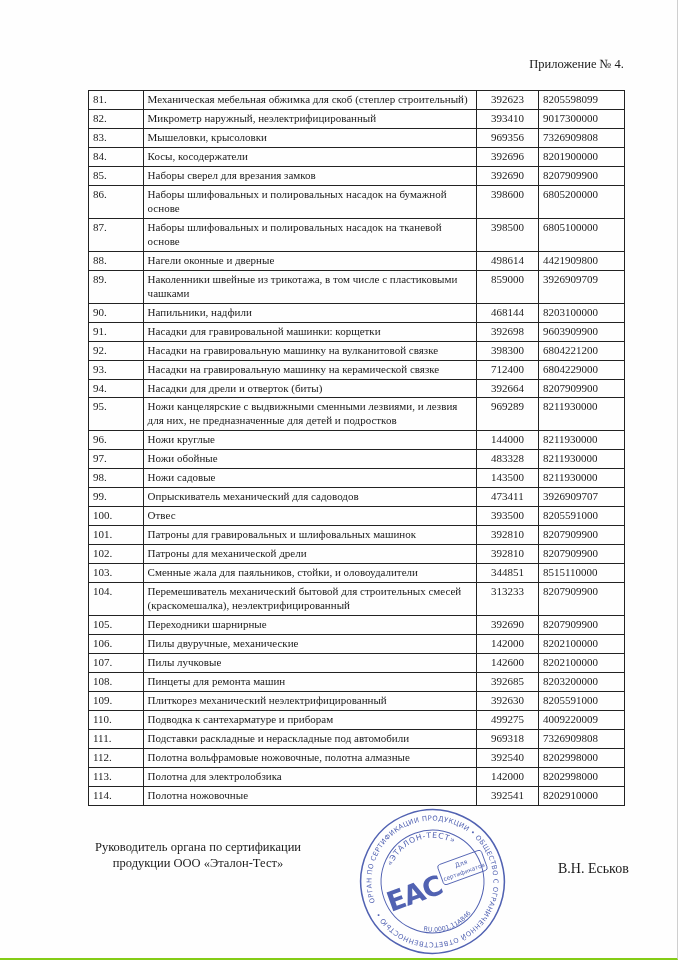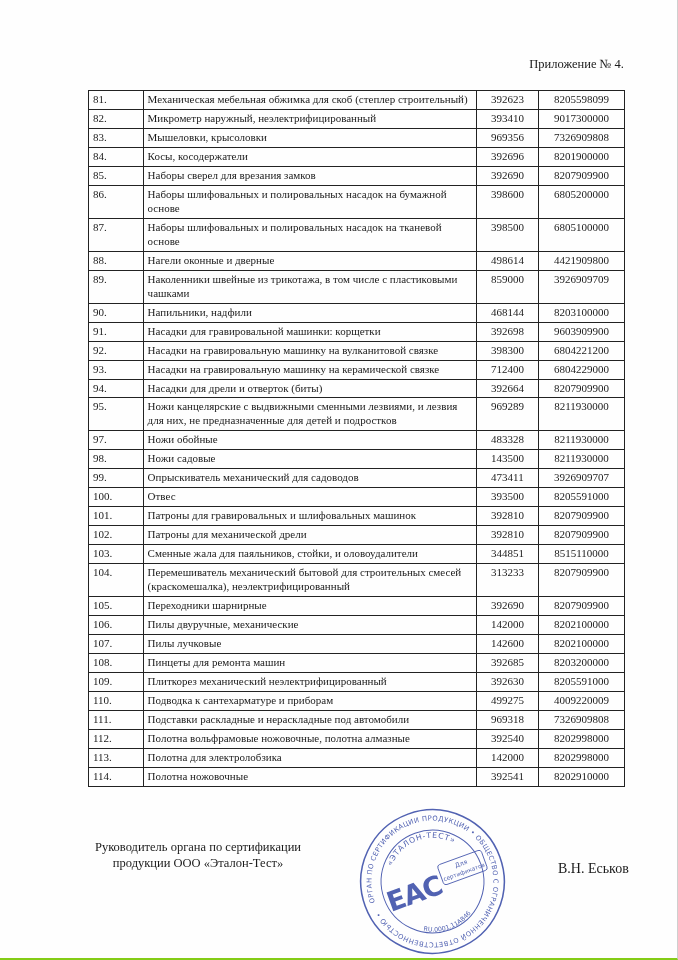--- a/index.html
+++ b/index.html
@@ -28,21 +28,21 @@
     font-size:11px; line-height:1.27;
   }
   table.items td {
     border:1px solid #222;
     padding:2px 4px;
     vertical-align:top;
   }
   td.col-num  { width:57px;  padding-left:7px; }
   td.col-name { width:352px; white-space:pre-line; }
   td.col-code { width:64px;  text-align:center; vertical-align:bottom; }
-  td.col-tnved{ width:88px;  text-align:center; vertical-align:top;font-family:Liberation Serif, serif; }
+  td.col-tnved{ width:88px;  text-align:left; vertical-align:top;font-family:Liberation Serif, serif; }
 
   .sig-block {
     position:absolute; left:80px; top:839px; width:236px;
     text-align:center; font-size:12.5px; line-height:1.3;
   }
   .signer-name {
     position:absolute; left:530px; top:861px;
     font-size:14px;
     margin-left:28px;
   }
@@ -147,20 +147,26 @@
           <td class="col-num">94.</td>
           <td class="col-name">Насадки для дрели и отверток (биты)</td>
           <td class="col-code">392664</td>
           <td class="col-tnved">8207909900</td>
         </tr>
         <tr>
           <td class="col-num">95.</td>
           <td class="col-name">Ножи канцелярские с выдвижными сменными лезвиями, и лезвия
 для них, не предназначенные для детей и подростков</td>
           <td class="col-code">969289</td>
+          <td class="col-tnved">8211930000</td>
+        </tr>
+        <tr>
+          <td class="col-num">96.</td>
+          <td class="col-name">Ножи круглые</td>
+          <td class="col-code">144000</td>
           <td class="col-tnved">8211930000</td>
         </tr>
         <tr>
           <td class="col-num">97.</td>
           <td class="col-name">Ножи обойные</td>
           <td class="col-code">483328</td>
           <td class="col-tnved">8211930000</td>
         </tr>
         <tr>
           <td class="col-num">98.</td>

